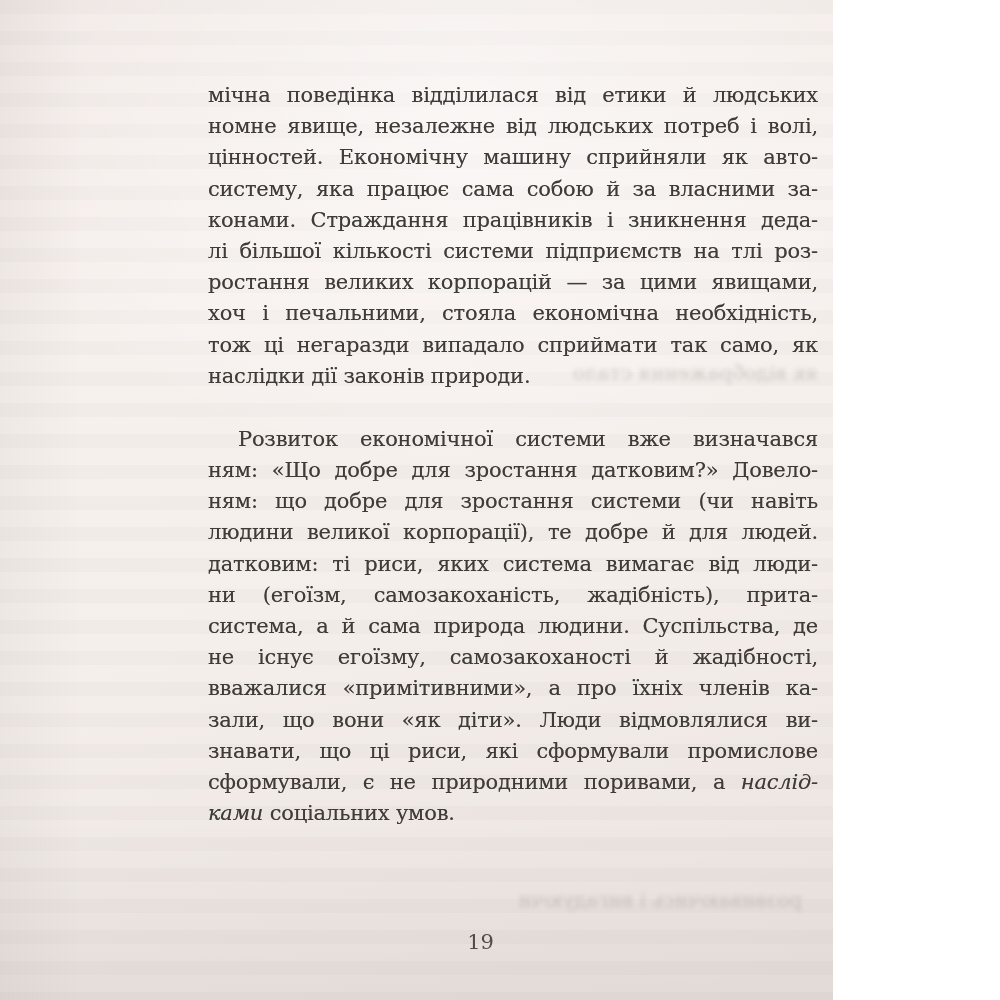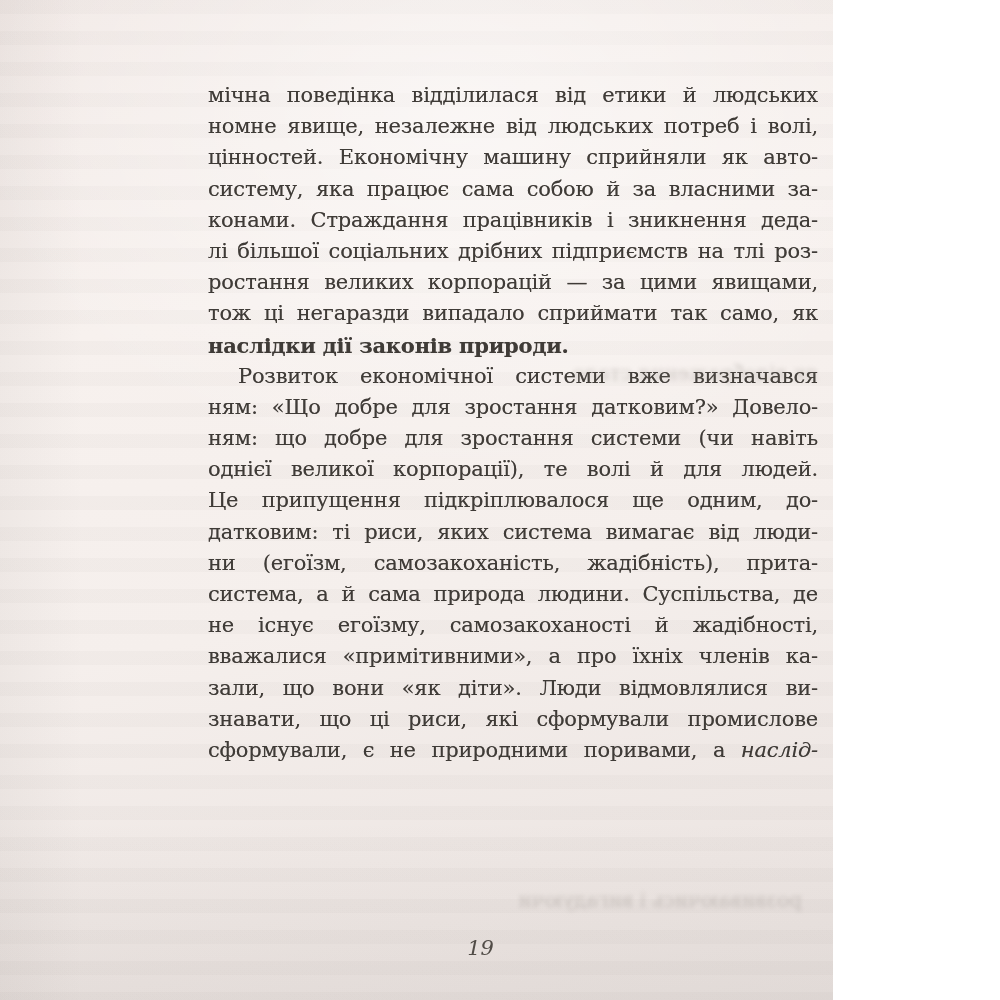--- a/index.html
+++ b/index.html
@@ -54,22 +54,22 @@
     font-family: "DejaVu Serif", "Liberation Serif", serif;
     font-size: 21px;
     letter-spacing: -0.2px;
     color: #3f3b37;
     text-align: justify;
     text-align-last: justify;
     white-space: nowrap;
     overflow: hidden;
     text-shadow: 0 0 0.6px rgba(63,59,55,0.55);
   }
-  .line.indent { padding-left: 30px; }
-  .line.par-end { text-align-last: left; font-weight: bold; }
+  .line.indent { padding-left: 30px; margin-top: 32px; }
+  .line.par-end { text-align-last: left; }
   .line .italic { font-style: italic; }
   
   .ghost {
     position: absolute;
     font-family: "DejaVu Serif", "Liberation Serif", serif;
     font-size: 20px;
     color: #8e8781;
     transform: scaleX(-1);
     filter: blur(2.3px);
     opacity: 0.33;
@@ -78,56 +78,55 @@
     pointer-events: none;
   }
   .ghost-1 { left: 518px; top: 361px; width: 300px; }
   .ghost-2 { left: 494px; top: 888px; width: 308px; }
   .pagenum {
     position: absolute;
     left: 208px; top: 930px;
     width: 545px;
     text-align: center;
     font-family: "DejaVu Serif", "Liberation Serif", serif;
-    font-style: italic;
     font-size: 21px;
     color: #514c47;
-    margin-top: 6px;
   }
 </style>
 </head>
 <body>
 
 <div class="canvas">
   <div class="photo">
     <div class="vignette"></div>
 
     <div class="textblock" id="textblock">
         <div class="line"><span>мічна поведінка відділилася від етики й людських</span></div>
         <div class="line"><span>номне явище, незалежне від людських потреб і волі,</span></div>
         <div class="line"><span>цінностей. Економічну машину сприйняли як авто-</span></div>
         <div class="line"><span>систему, яка працює сама собою й за власними за-</span></div>
         <div class="line"><span>конами. Страждання працівників і зникнення деда-</span></div>
-        <div class="line"><span>лі більшої соціальних дрібних підприємств на тлі роз-</span></div>
+        <div class="line"><span>лі більшої кількості системи підприємств на тлі роз-</span></div>
         <div class="line"><span>ростання великих корпорацій — за цими явищами,</span></div>
+        <div class="line"><span>хоч і печальними, стояла економічна необхідність,</span></div>
         <div class="line"><span>тож ці негаразди випадало сприймати так само, як</span></div>
         <div class="line par-end"><span>наслідки дії законів природи.</span></div>
         <div class="line indent"><span>Розвиток економічної системи вже визначався</span></div>
         <div class="line"><span>ням: «Що добре для зростання датковим?» Довело-</span></div>
         <div class="line"><span>ням: що добре для зростання системи (чи навіть</span></div>
-        <div class="line"><span>однієї великої корпорації), те волі й для людей.</span></div>
-        <div class="line"><span>Це припущення підкріплювалося ще одним, до-</span></div>
+        <div class="line"><span>людини великої корпорації), те добре й для людей.</span></div>
         <div class="line"><span>датковим: ті риси, яких система вимагає від люди-</span></div>
         <div class="line"><span>ни (егоїзм, самозакоханість, жадібність), прита-</span></div>
         <div class="line"><span>система, а й сама природа людини. Суспільства, де</span></div>
         <div class="line"><span>не існує егоїзму, самозакоханості й жадібності,</span></div>
         <div class="line"><span>вважалися «примітивними», а про їхніх членів ка-</span></div>
         <div class="line"><span>зали, що вони «як діти». Люди відмовлялися ви-</span></div>
         <div class="line"><span>знавати, що ці риси, які сформували промислове</span></div>
         <div class="line"><span>сформували, є не природними поривами, а </span><span class="italic">наслід-</span></div>
+        <div class="line par-end"><span class="italic">ками</span><span> соціальних умов.</span></div>
       </div>
 
     <div class="ghost ghost-1">як відображення стало</div>
 
     <div class="ghost ghost-2">розвиваючись і вигадуючи</div>
 
     <div class="pagenum">19</div>
   </div>
 
   <div class="white-margin"></div>

